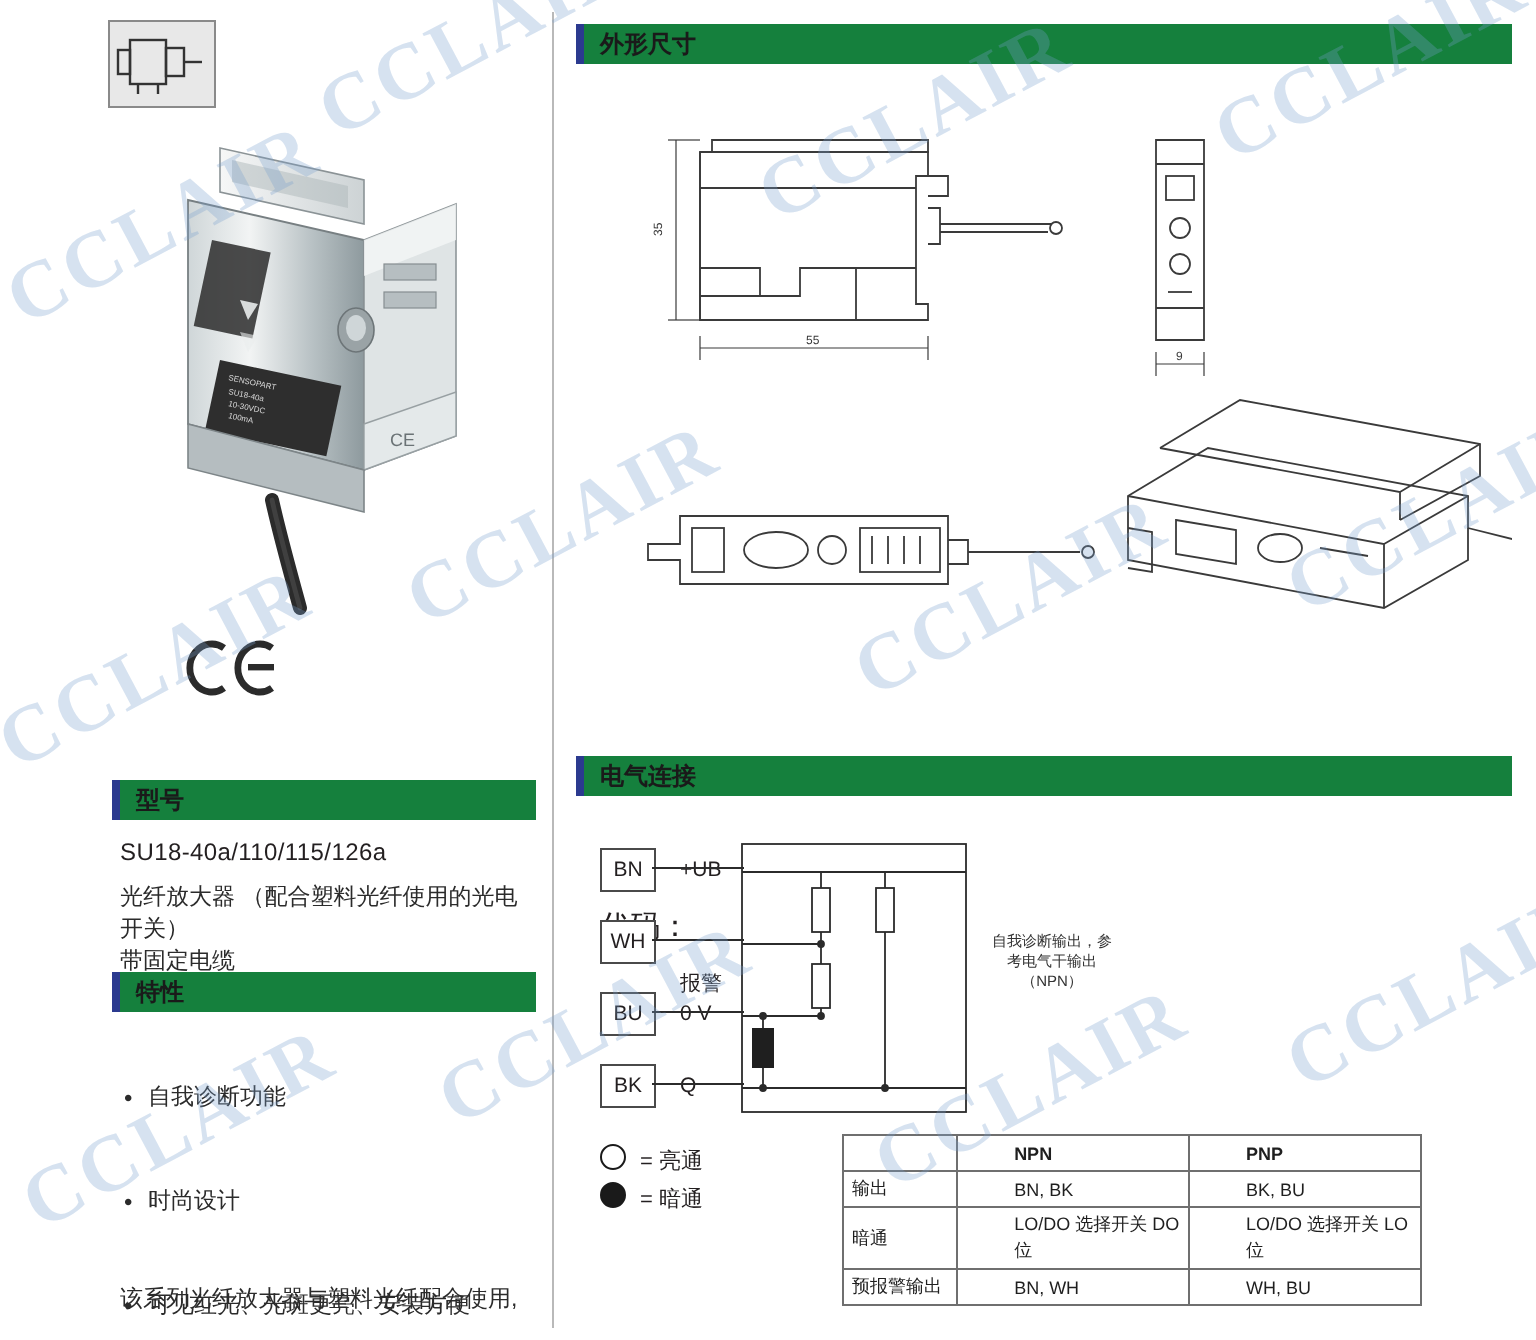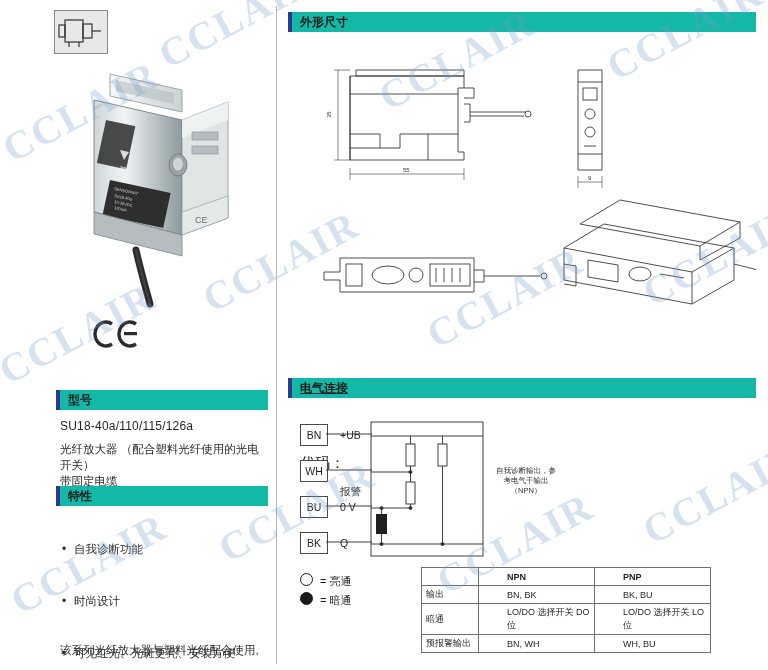--- a/index.html
+++ b/index.html
@@ -47,21 +47,21 @@
   }
 
   .ce-mark {
     position: absolute;
     left: 72px; top: 312px;
     width: 60px; height: 28px;
   }
 
   
   .sec-bar {
-    background: #14b8a6;
+    background: #15803d;
     height: 20px;
     line-height: 20px;
     padding-left: 8px;
     font-weight: bold;
     font-size: 12px;
     color: #1a1a1a;
     border-left: 4px solid #9a9a9a;
     box-sizing: border-box;
   }
   .sec-bar-blue {
@@ -138,21 +138,20 @@
   .dim-area {
     position: absolute;
     left: 288px; top: 42px;
     width: 468px; height: 320px;
   }
 
   .elec-sec-bar {
     position: absolute;
     left: 288px; top: 378px;
     width: 468px;
-    text-decoration: underline;
   }
   .elec-area {
     position: absolute;
     left: 288px; top: 404px;
     width: 468px; height: 255px;
   }
 
   .code-label {
     position: absolute;
     left: 12px; top: 2px;

